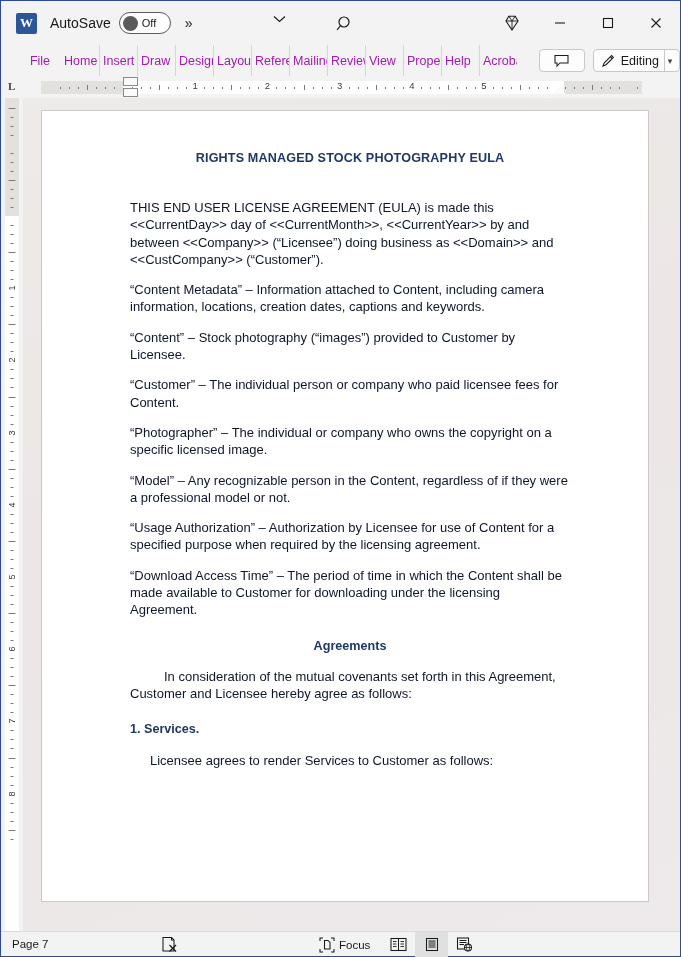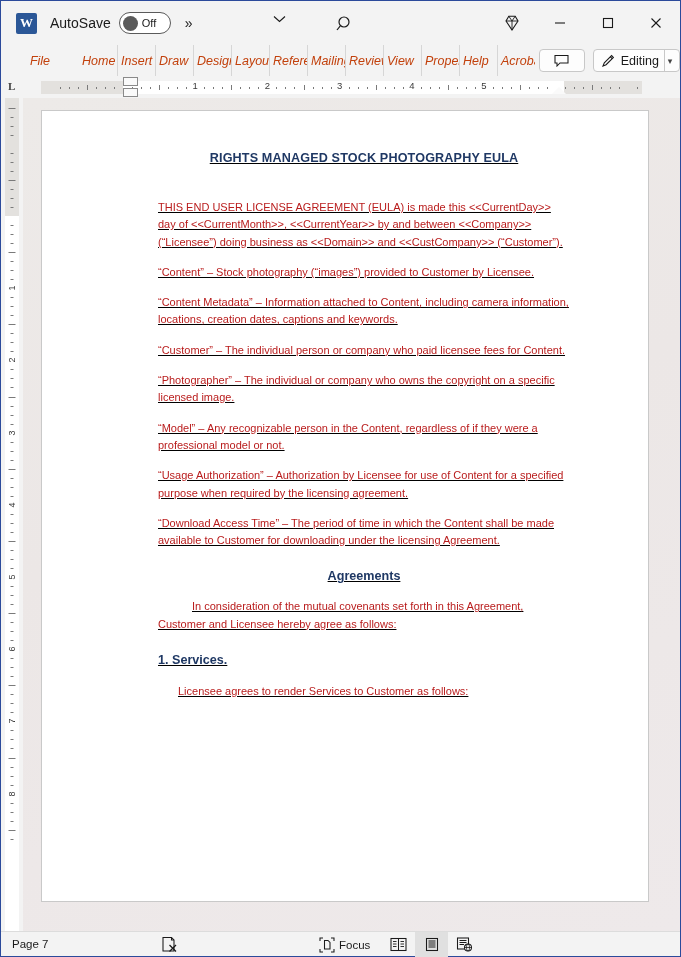--- a/index.html
+++ b/index.html
@@ -72,25 +72,24 @@
 
   
   .ribbon {
     height: 31px; flex: 0 0 31px;
     background: #f3f3f3;
     display: flex; align-items: stretch;
     position: relative;
     overflow: hidden;
   }
   .tab {
-    font-size: 12.5px; color: #c2410c;
+    font-size: 12.5px; color: #a21caf;
     display: flex; align-items: center; justify-content: center;
     white-space: nowrap; overflow: hidden;
     position: relative;
-    font-style: italic;
   }
   .tab.file { width: 42px; margin-left: 18px; }
   .tab.clipped {
     width: 38px;
     border-left: 1px solid #d6d6d6;
     padding-left: 3px;
     justify-content: flex-start;
   }
   .ribbon-right {
     position: absolute; right: 0; top: 0;
@@ -201,36 +200,35 @@
   }
 
   .page {
     position: absolute;
     left: 18px; top: 12px;
     width: 608px; height: 792px;
     background: #ffffff;
     border: 1px solid #c9c9c9;
   }
   .doc {
-    padding: 40px 78px 0 116px;
-    text-decoration: underline;
+    padding: 40px 78px 0 88px;
   }
 
   .doc-title {
     text-align: center;
     font-size: 12.6px;
     font-weight: bold;
     color: #1f3864;
     letter-spacing: 0.15px;
     margin-bottom: 34px;
   }
   .p {
-    font-size: 11px;
+    font-size: 13px;
     line-height: 17.3px;
-    color: #b91c1c;
+    color: #0f172a;
     margin-bottom: 13px;
   }
   .p.indent { text-indent: 34px; }
   .p.indent-sm { text-indent: 20px; }
   .h-center {
     text-align: center;
     font-size: 12.6px;
     font-weight: bold;
     color: #1f3864;
     margin: 20px 0 15px 0;
@@ -322,21 +320,21 @@
         <svg width="14" height="14" viewBox="0 0 14 14">
             <line x1="2.5" y1="2.5" x2="11.5" y2="11.5" stroke="#1a1a1a" stroke-width="1.1"></line>
             <line x1="11.5" y1="2.5" x2="2.5" y2="11.5" stroke="#1a1a1a" stroke-width="1.1"></line>
           </svg>
       </div>
     </div>
   </div>
 
   <div class="ribbon">
     <div class="tab file">File</div>
-    <div class="tab clipped" style="margin-left:18px;border-left:none;">Home</div>
+    <div class="tab clipped" style="border-left:none;">Home</div>
     <div class="tab clipped">Insert</div>
     <div class="tab clipped">Draw</div>
     <div class="tab clipped">Design</div>
     <div class="tab clipped">Layout</div>
     <div class="tab clipped">References</div>
     <div class="tab clipped">Mailings</div>
     <div class="tab clipped">Review</div>
     <div class="tab clipped">View</div>
     <div class="tab clipped">Properties</div>
     <div class="tab clipped">Help</div>
@@ -530,22 +528,22 @@
 
     <div class="canvas">
       <div class="page">
         <div class="doc">
 
           <div class="doc-title">RIGHTS MANAGED STOCK PHOTOGRAPHY EULA</div>
 
           <div class="p">THIS END USER LICENSE AGREEMENT (EULA) is made this &lt;&lt;CurrentDay&gt;&gt; day of &lt;&lt;CurrentMonth&gt;&gt;, &lt;&lt;CurrentYear&gt;&gt; by and between &lt;&lt;Company&gt;&gt; (“Licensee”) doing business as &lt;&lt;Domain&gt;&gt; and &lt;&lt;CustCompany&gt;&gt; (“Customer”).</div>
 
 
+          <div class="p">“Content Metadata” – Information attached to Content, including camera information, locations, creation dates, captions and keywords.</div>
           <div class="p">“Content” – Stock photography (“images”) provided to Customer by Licensee.</div>
-          <div class="p">“Content Metadata” – Information attached to Content, including camera information, locations, creation dates, captions and keywords.</div>
           <div class="p">“Customer” – The individual person or company who paid licensee fees for Content.</div>
           <div class="p">“Photographer” – The individual or company who owns the copyright on a specific licensed image.</div>
           <div class="p">“Model” – Any recognizable person in the Content, regardless of if they were a professional model or not.</div>
           <div class="p">“Usage Authorization” – Authorization by Licensee for use of Content for a specified purpose when required by the licensing agreement.</div>
           <div class="p">“Download Access Time” – The period of time in which the Content shall be made available to Customer for downloading under the licensing Agreement.</div>
 
           <div class="h-center">Agreements</div>
 
           <div class="p indent">In consideration of the mutual covenants set forth in this Agreement, Customer and Licensee hereby agree as follows:</div>
 

